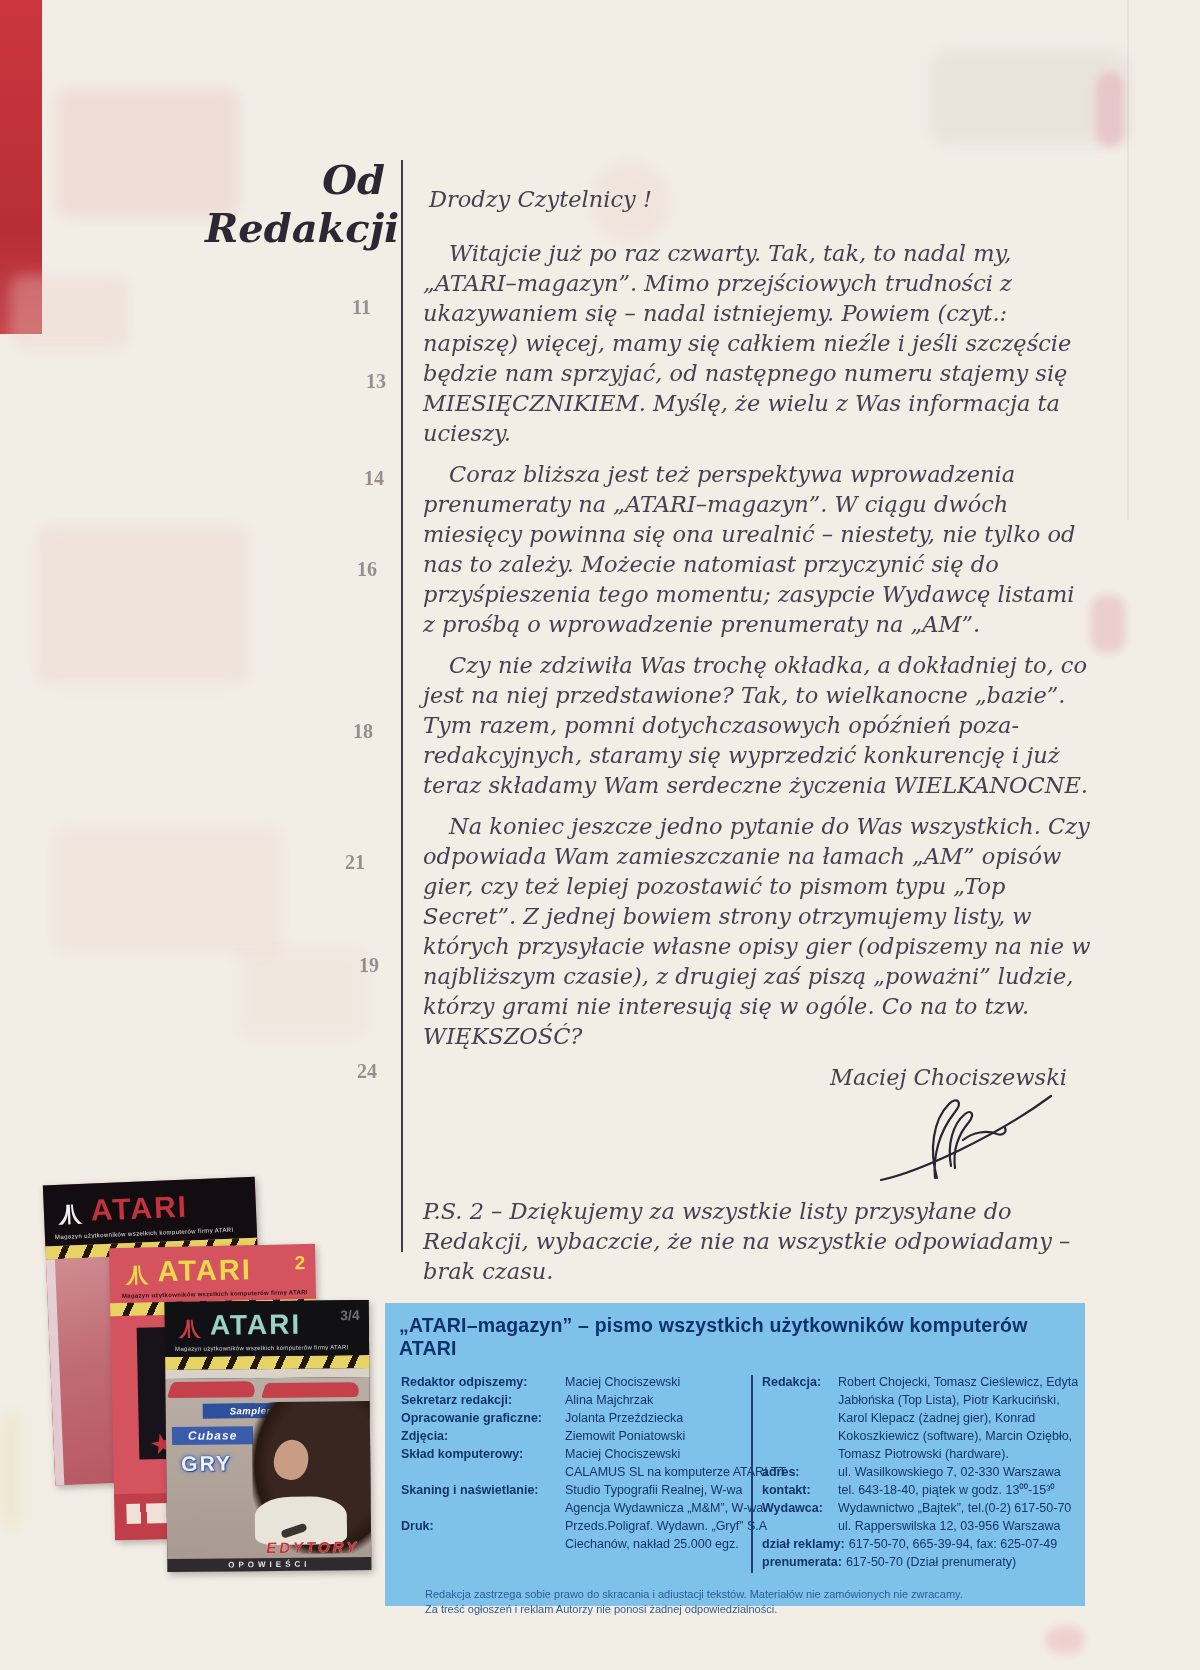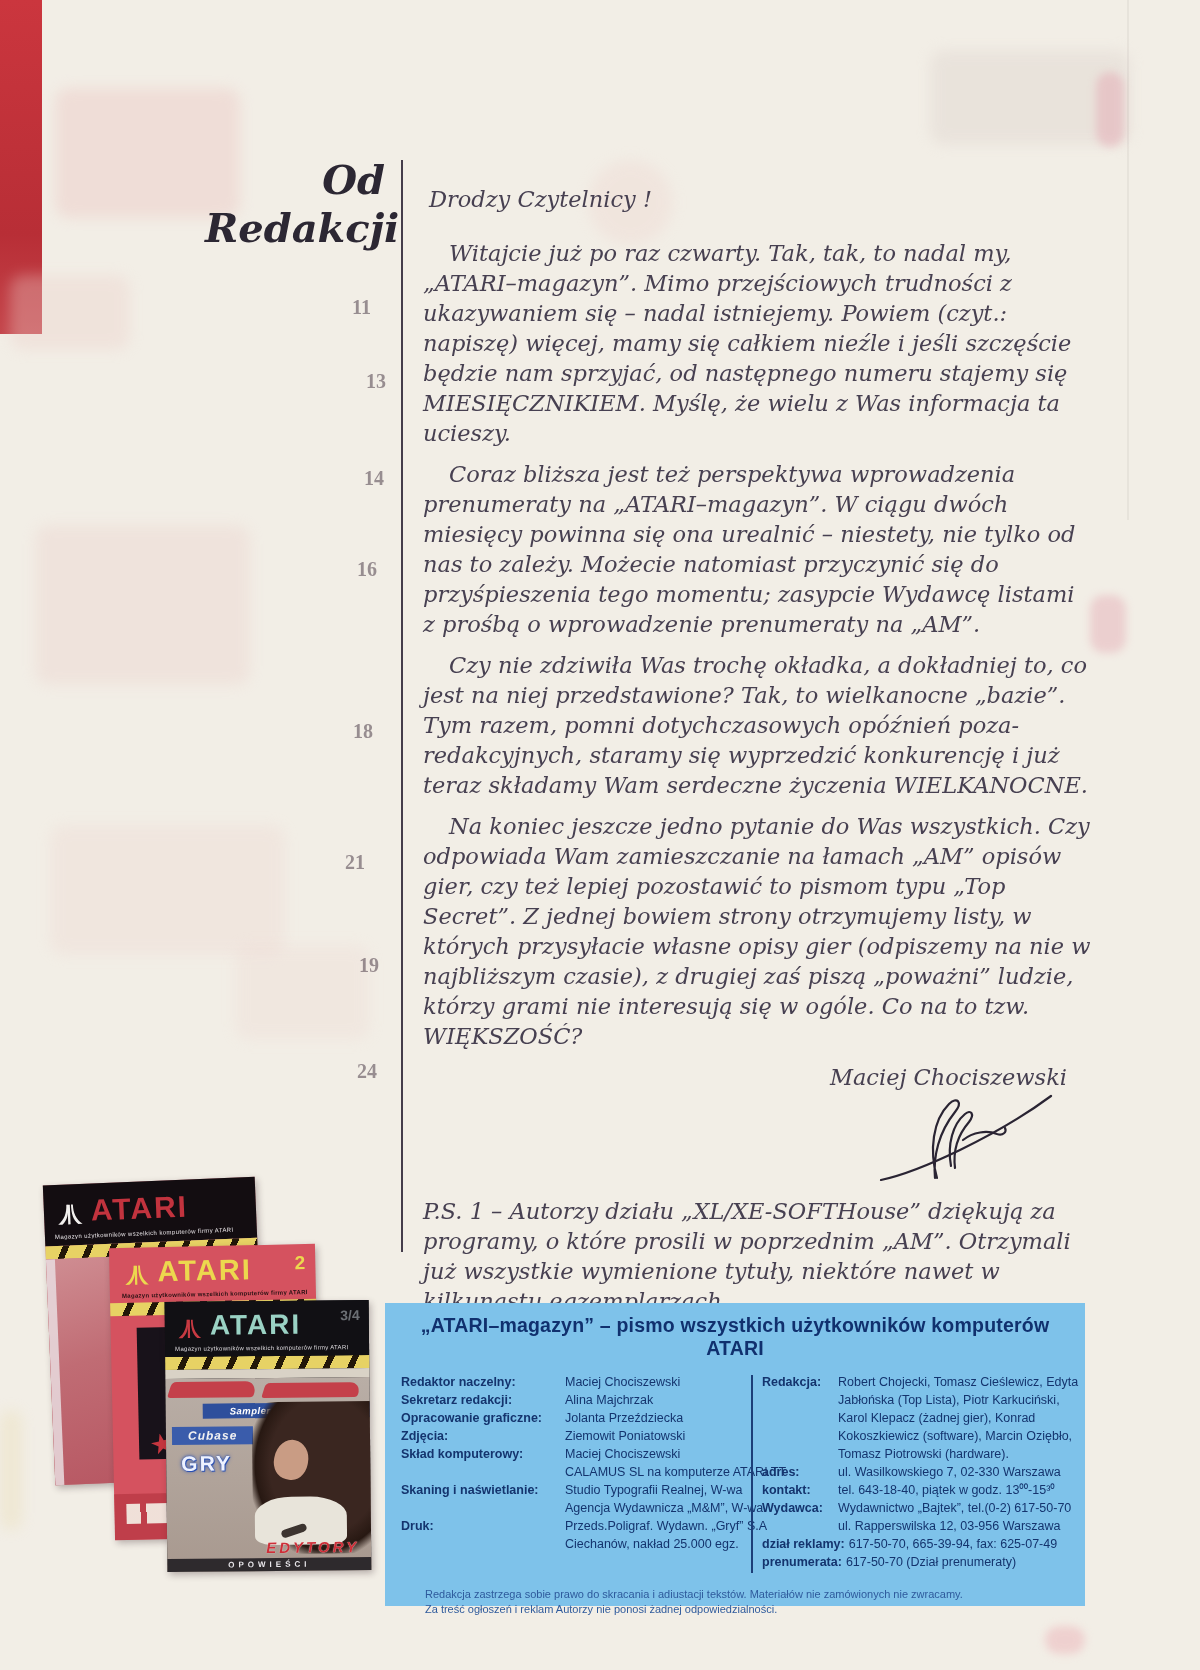--- a/index.html
+++ b/index.html
@@ -38,21 +38,21 @@
              font-family:"DejaVu Serif","Liberation Serif",serif;font-style:italic;
              font-size:22.5px;line-height:30px;color:#474051;margin-top:24px;}
   .salutation{padding-left:12px;margin-bottom:24px;}
   .para{margin:0 0 11px;padding-left:6px;text-indent:26px;}
   .sig-name{text-align:right;padding-right:26px;margin-top:8px;}
   .scribble{display:block;margin:-2px 36px 0 auto;}
   .ps{margin:14px 0 0;text-indent:0;}
 
   
   .infobox{position:absolute;left:385px;top:1303px;width:700px;height:303px;background:#7ec2ea;color:#14346e;}
-  .ib-title{margin:11px 14px 0;text-align:center;font-weight:bold;font-size:19.5px;letter-spacing:.2px;color:#10306e;}
+  .ib-title{margin:11px 14px 0;text-align:left;font-weight:bold;font-size:19.5px;letter-spacing:.2px;color:#10306e;}
   .ib-cols{display:flex;padding:13px 10px 0 16px;}
   .ib-left{width:348px;}
   .ib-vdiv{width:2px;height:198px;background:#1c3e78;margin:2px 9px 0 2px;flex:none;}
   .ib-right{flex:1;min-width:0;}
   .ib-row{display:flex;font-size:12.5px;line-height:18px;}
   .ib-row .lbl{font-weight:bold;flex:none;white-space:nowrap;padding-right:4px;}
   .ib-left .lbl{min-width:160px;}
   .ib-right .lbl{min-width:72px;}
   .ib-row .val{white-space:nowrap;}
   .ib-note{margin:14px 0 0 40px;font-size:11px;line-height:15px;color:#2e5a9c;}
@@ -155,21 +155,20 @@
     <p class="para">Coraz bliższa jest też perspektywa wprowadzenia prenumeraty na „ATARI–magazyn”. W ciągu dwóch miesięcy powinna się ona urealnić – niestety, nie tylko od nas to zależy. Możecie natomiast przyczynić się do przyśpieszenia tego momentu; zasypcie Wydawcę listami z prośbą o wprowadzenie prenumeraty na „AM”.</p>
     <p class="para">Czy nie zdziwiła Was trochę okładka, a dokładniej to, co jest na niej przedstawione? Tak, to wielkanocne „bazie”. Tym razem, pomni dotychczasowych opóźnień poza-redakcyjnych, staramy się wyprzedzić konkurencję i już teraz składamy Wam serdeczne życzenia WIELKANOCNE.</p>
     <p class="para">Na koniec jeszcze jedno pytanie do Was wszystkich. Czy odpowiada Wam zamieszczanie na łamach „AM” opisów gier, czy też lepiej pozostawić to pismom typu „Top Secret”. Z jednej bowiem strony otrzymujemy listy, w których przysyłacie własne opisy gier (odpiszemy na nie w najbliższym czasie), z drugiej zaś piszą „poważni” ludzie, którzy grami nie interesują się w ogóle. Co na to tzw. WIĘKSZOŚĆ?</p>
     <div class="sig-name">Maciej Chociszewski</div>
     <svg class="scribble" width="190" height="92" viewBox="0 0 190 92" fill="none" stroke="#2a2433" stroke-width="2.2" stroke-linecap="round">
       <path d="M70 88 C62 60 66 30 82 14 C90 6 96 12 88 22 C72 42 66 66 68 88"></path>
       <path d="M84 76 C80 54 86 34 98 24 C104 19 108 24 102 32 C90 46 86 62 88 78"></path>
       <path d="M96 50 C106 42 120 40 130 44 C136 46 140 42 138 38"></path>
       <path d="M14 90 C52 82 130 46 184 6"></path>
     </svg>
-    <p class="para ps">P.S. 1 – Autorzy działu „XL/XE-SOFTHouse” dziękują za programy, o które prosili w poprzednim „AM”. Otrzymali już wszystkie wymienione tytuły, niektóre nawet w kilkunastu egzemplarzach.</p>
     <p class="para ps">P.S. 2 – Dziękujemy za wszystkie listy przysyłane do Redakcji, wybaczcie, że nie na wszystkie odpowiadamy – brak czasu.</p>
   </div>
 
   <div class="cover cover-back">
     <div class="head">
       <div class="logo-row">
         <svg class="fuji" viewBox="0 0 64 48" width="30" height="23">
           <path fill="currentColor" d="M27 2 C27 20 22 33 8 44 L17 44 C28 35 31 22 31 2 Z"></path>
           <rect fill="currentColor" x="29.5" y="2" width="5" height="42"></rect>
           <path fill="currentColor" d="M37 2 C37 22 40 35 51 44 L60 44 C46 33 41 20 41 2 Z"></path>
@@ -237,21 +236,21 @@
       <div class="edytory">EDYTORY</div>
       <div class="opow">OPOWIEŚCI</div>
     </div>
   </div>
 
   <div class="infobox">
     <div class="ib-title">„ATARI–magazyn” – pismo wszystkich użytkowników komputerów ATARI</div>
     <div class="ib-cols">
       <div class="ib-left">
         <div class="ib-row">
-            <span class="lbl">Redaktor naczelny:</span>
+            <span class="lbl">Redaktor odpiszemy:</span>
             <span class="val">Maciej Chociszewski</span>
           </div>
         <div class="ib-row">
             <span class="lbl">Sekretarz redakcji:</span>
             <span class="val">Alina Majchrzak</span>
           </div>
         <div class="ib-row">
             <span class="lbl">Opracowanie graficzne:</span>
             <span class="val">Jolanta Przeździecka</span>
           </div>

